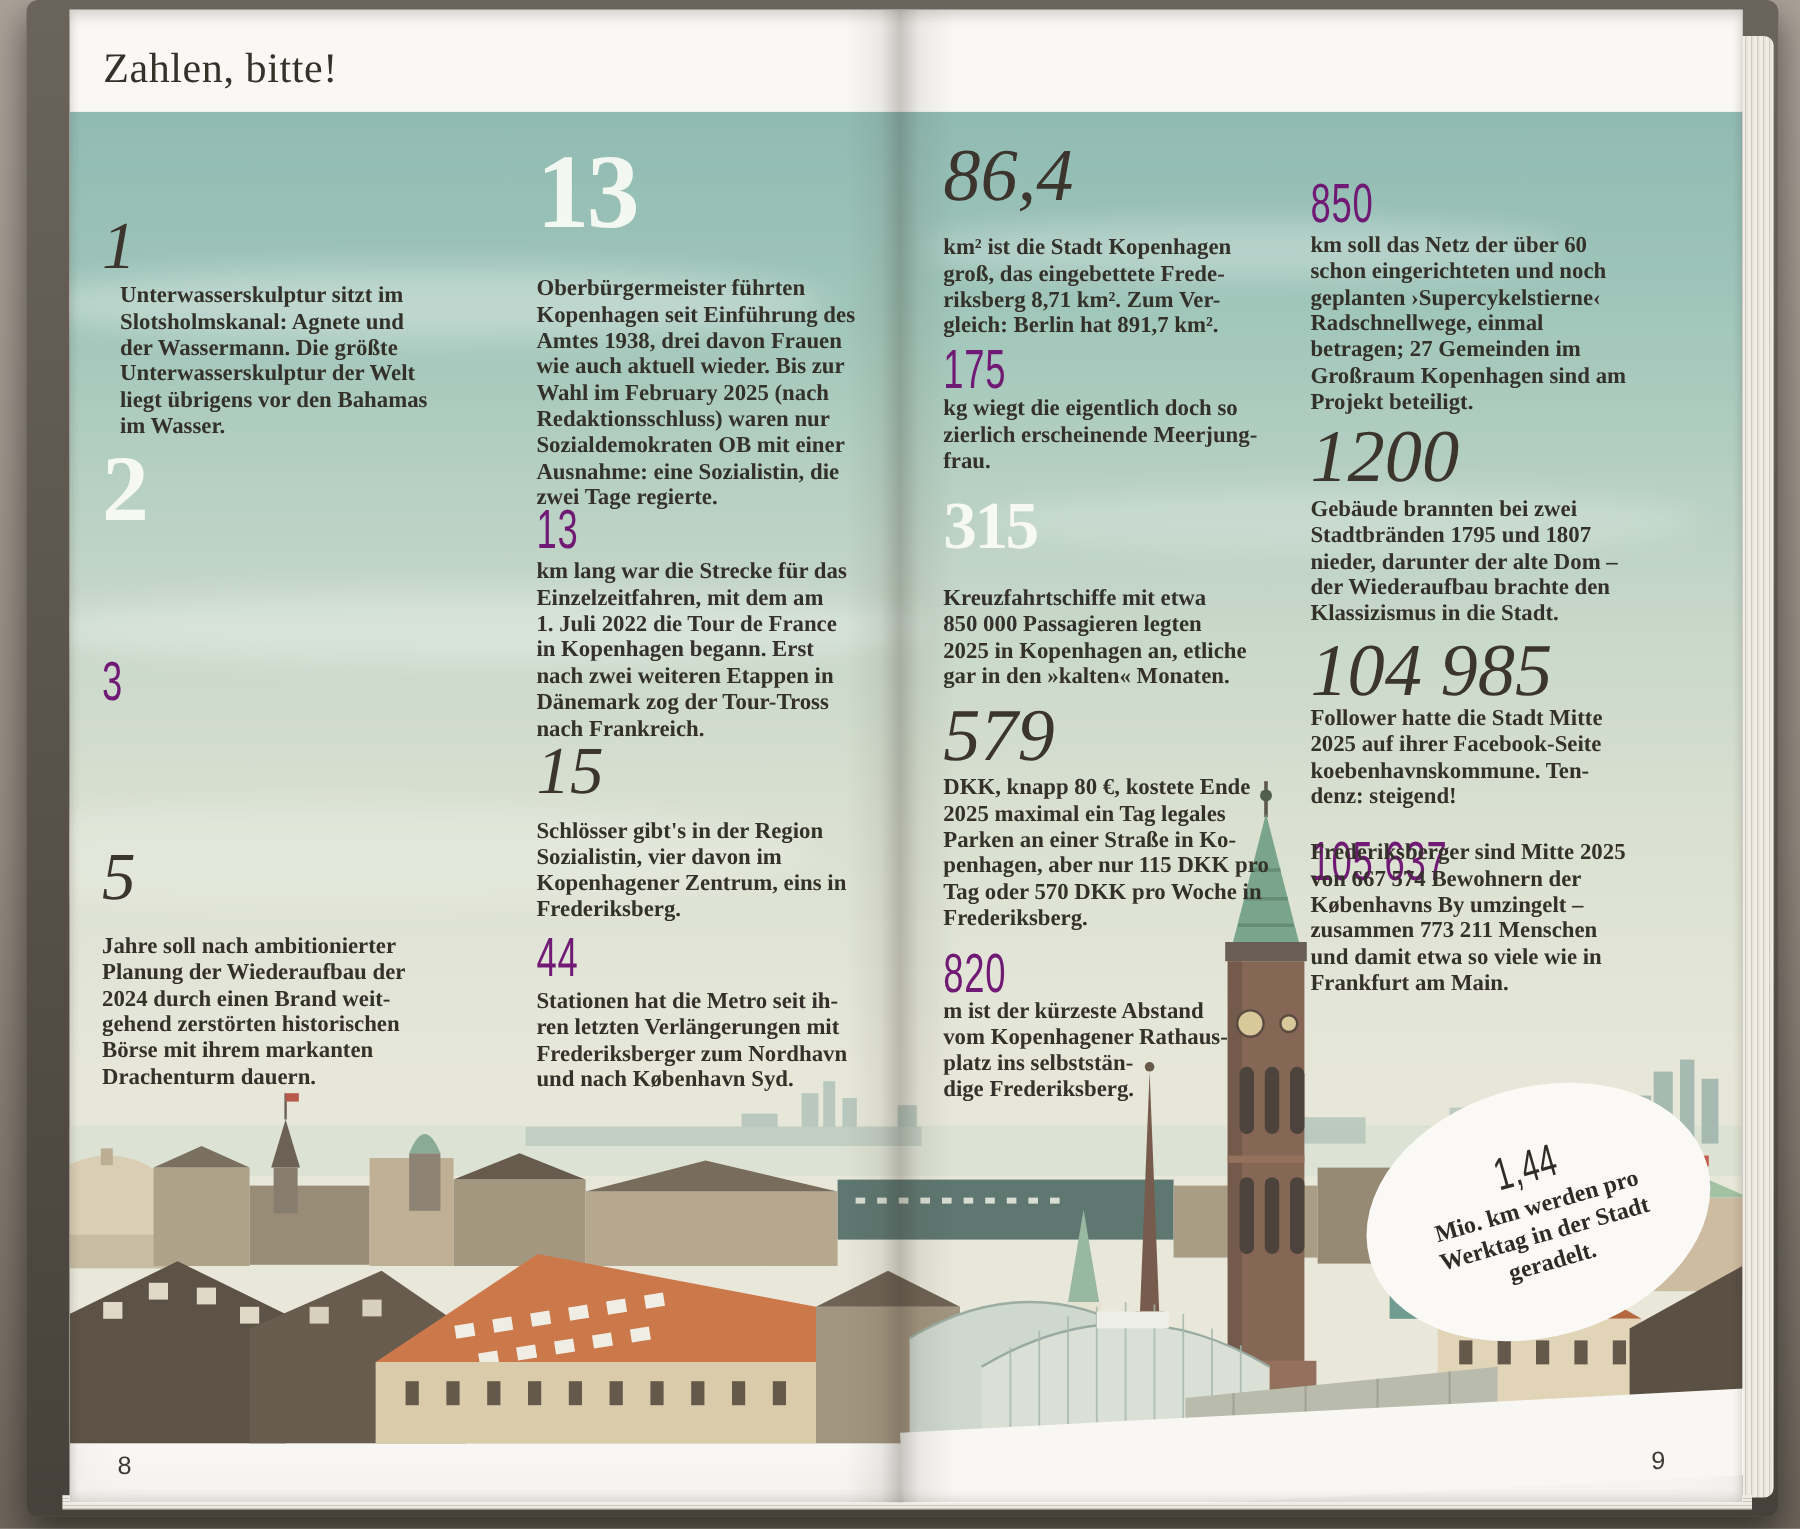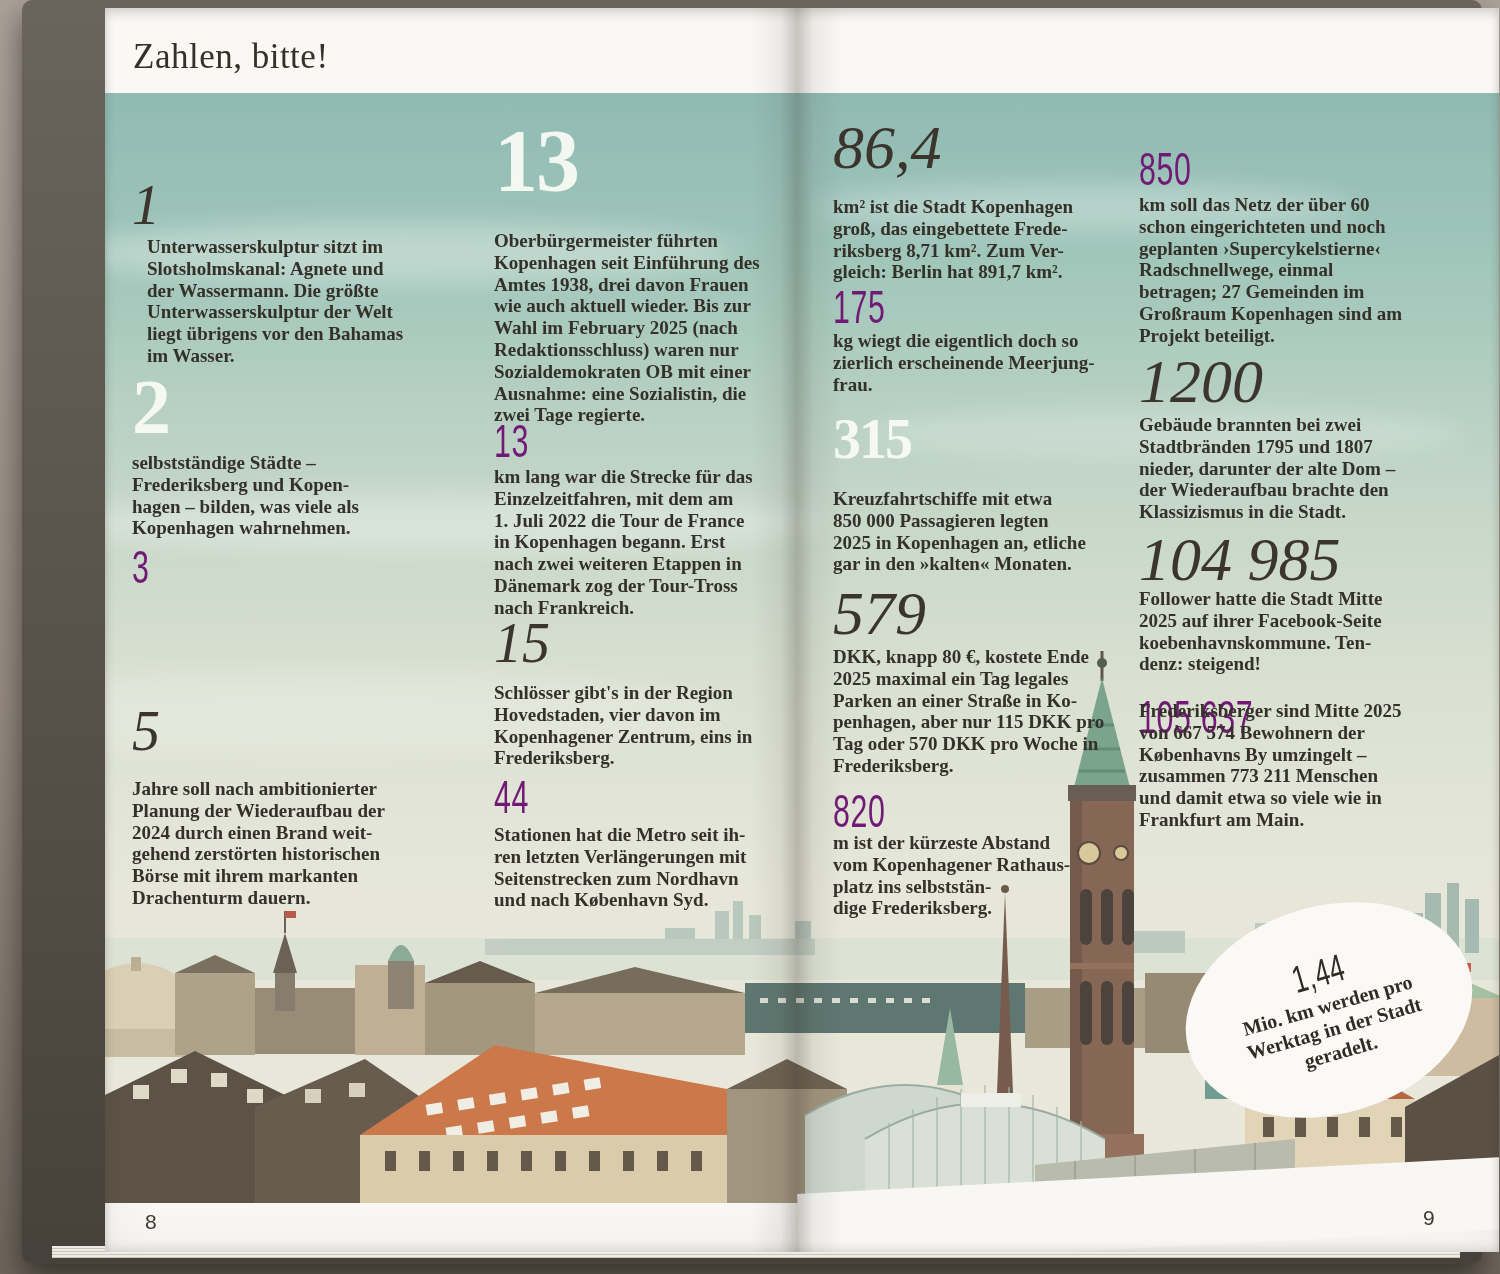--- a/index.html
+++ b/index.html
@@ -19,21 +19,20 @@
     border-radius:0 8px 8px 0;
   }
   .stack-bottom{
     position:absolute;left:52px;top:1246px;width:1408px;height:12px;
     background:repeating-linear-gradient(180deg,#efece6 0 2px,#c9c3ba 2px 3px);
   }
   .book{
     position:absolute;left:58px;top:8px;width:1394px;height:1244px;
     background:#f8f7f4;overflow:hidden;
     box-shadow:inset 0 0 50px rgba(60,50,40,.07);
-    margin-left:47px;
   }
   .header{position:absolute;left:0;top:0;width:1394px;height:85px;background:#f9f8f5;z-index:4;}
   .page-title{
     position:absolute;left:28px;top:30px;font:400 35px/38px "Liberation Serif",serif;
     color:var(--ink,#2f2b26);letter-spacing:.5px;
   }
   .photo{position:absolute;left:0;top:85px;width:1394px;height:1110px;z-index:1;}
   .fact-num,.fact-text,.page-num{position:absolute;z-index:5;}
   .fact-text{
     font:700 19px/21.8px "Liberation Serif",serif;color:var(--ink,#34302a);
@@ -289,24 +288,20 @@
   </div>
 
   <div class="fact-num num-it" style="left:27px;top:172px">1</div>
   <div class="fact-text" style="left:42px;top:228px;width:352px">Unterwasserskulptur sitzt im
 Slotsholmskanal: Agnete und
 der Wassermann. Die größte
 Unterwasserskulptur der Welt
 liegt übrigens vor den Bahamas
 im Wasser.</div>
   <div class="fact-num num-big" style="left:27px;top:364px;font-size:78px;line-height:70px">2</div>
-  <div class="fact-text" style="left:27px;top:444px;width:352px">selbstständige Städte –
-Frederiksberg und Kopen-
-hagen – bilden, was viele als
-Kopenhagen wahrnehmen.</div>
   <div class="fact-num num-cond" style="left:27px;top:538px"><span class="cx">3</span></div>
   <div class="fact-num num-it" style="left:27px;top:698px">5</div>
   <div class="fact-text" style="left:27px;top:770px;width:352px">Jahre soll nach ambitionierter
 Planung der Wiederaufbau der
 2024 durch einen Brand weit-
 gehend zerstörten historischen
 Börse mit ihrem markanten
 Drachenturm dauern.</div>
 
   <div class="fact-num num-big" style="left:389px;top:114px">13</div>
@@ -322,27 +317,27 @@
   <div class="fact-num num-cond" style="left:389px;top:412px"><span class="cx">13</span></div>
   <div class="fact-text" style="left:389px;top:458px;width:322px">km lang war die Strecke für das
 Einzelzeitfahren, mit dem am
 1. Juli 2022 die Tour de France
 in Kopenhagen begann. Erst
 nach zwei weiteren Etappen in
 Dänemark zog der Tour-Tross
 nach Frankreich.</div>
   <div class="fact-num num-it" style="left:389px;top:610px">15</div>
   <div class="fact-text" style="left:389px;top:674px;width:322px">Schlösser gibt's in der Region
-Hovedstaden, vier davon im
+Sozialistin, vier davon im
 Kopenhagener Zentrum, eins in
 Frederiksberg.</div>
   <div class="fact-num num-cond" style="left:389px;top:768px"><span class="cx">44</span></div>
   <div class="fact-text" style="left:389px;top:816px;width:322px">Stationen hat die Metro seit ih-
 ren letzten Verlängerungen mit
-Seitenstrecken zum Nordhavn
+Frederiksberger zum Nordhavn
 und nach København Syd.</div>
 
   <div class="fact-num num-it-lg" style="left:728px;top:112px">86,4</div>
   <div class="fact-text" style="left:728px;top:188px;width:312px">km² ist die Stadt Kopenhagen
 groß, das eingebettete Frede-
 riksberg 8,71 km². Zum Ver-
 gleich: Berlin hat 891,7 km².</div>
   <div class="fact-num num-cond" style="left:728px;top:278px"><span class="cx">175</span></div>
   <div class="fact-text" style="left:728px;top:322px;width:312px">kg wiegt die eigentlich doch so
 zierlich erscheinende Meerjung-

